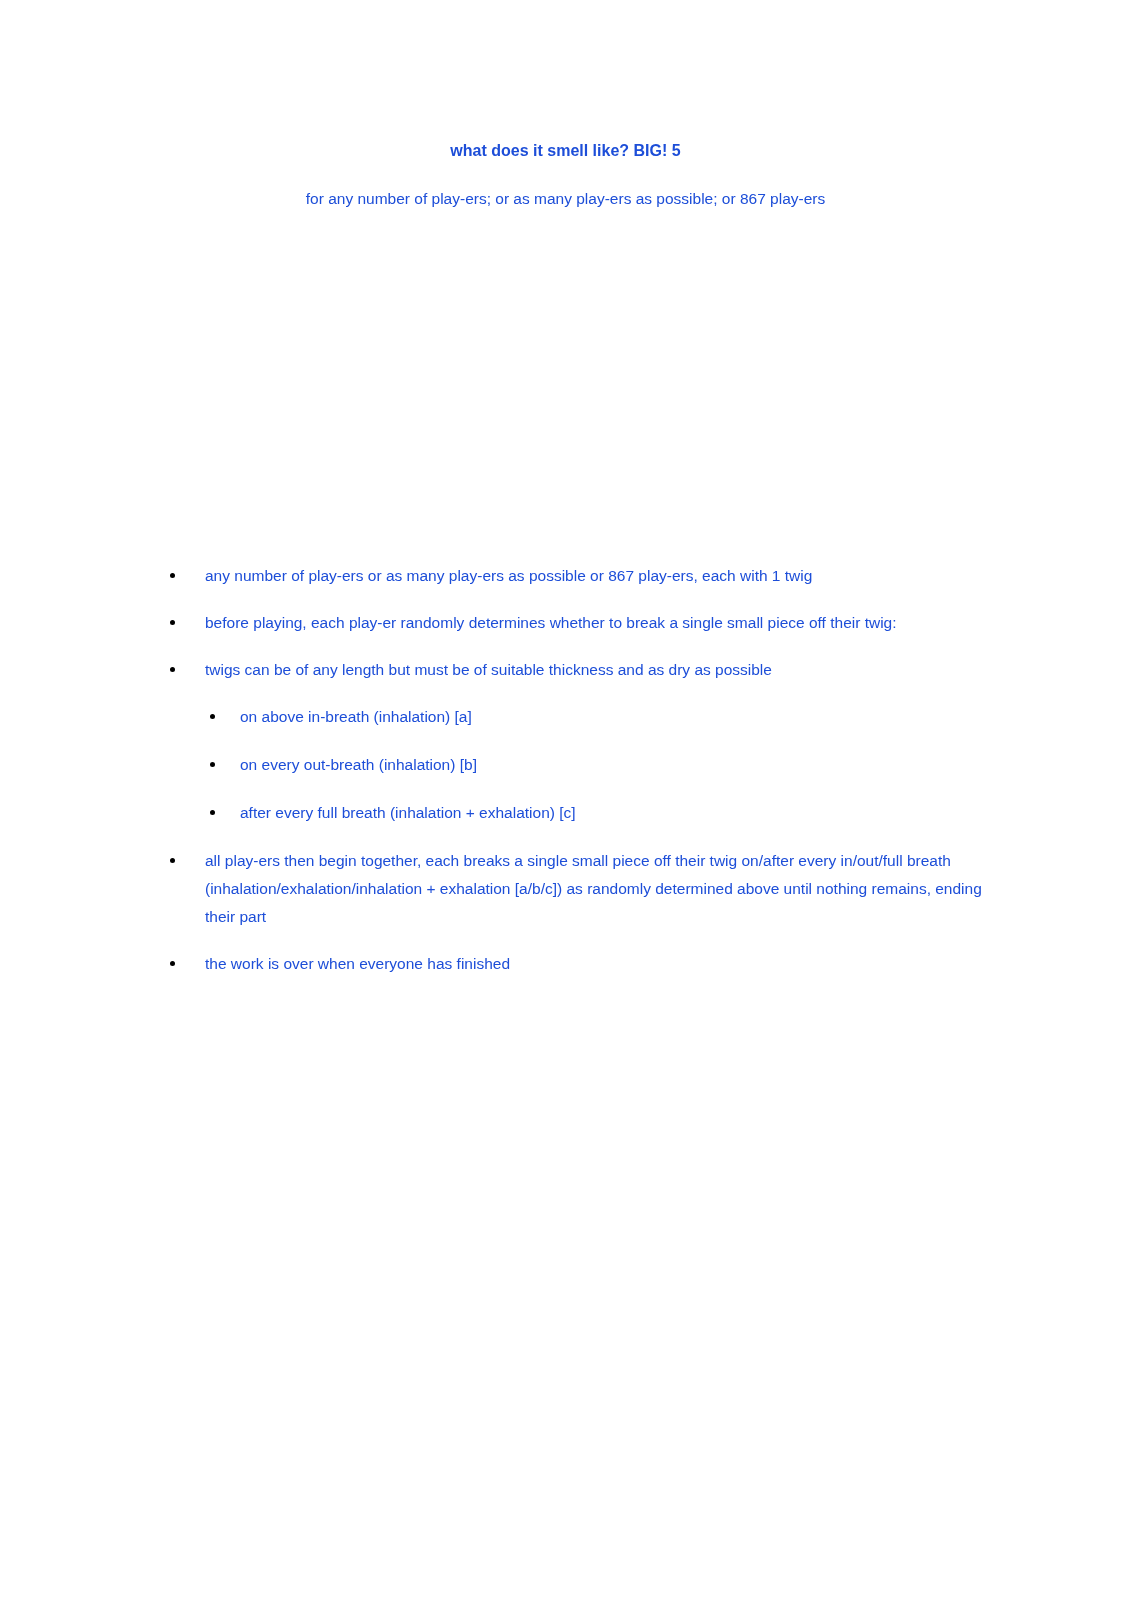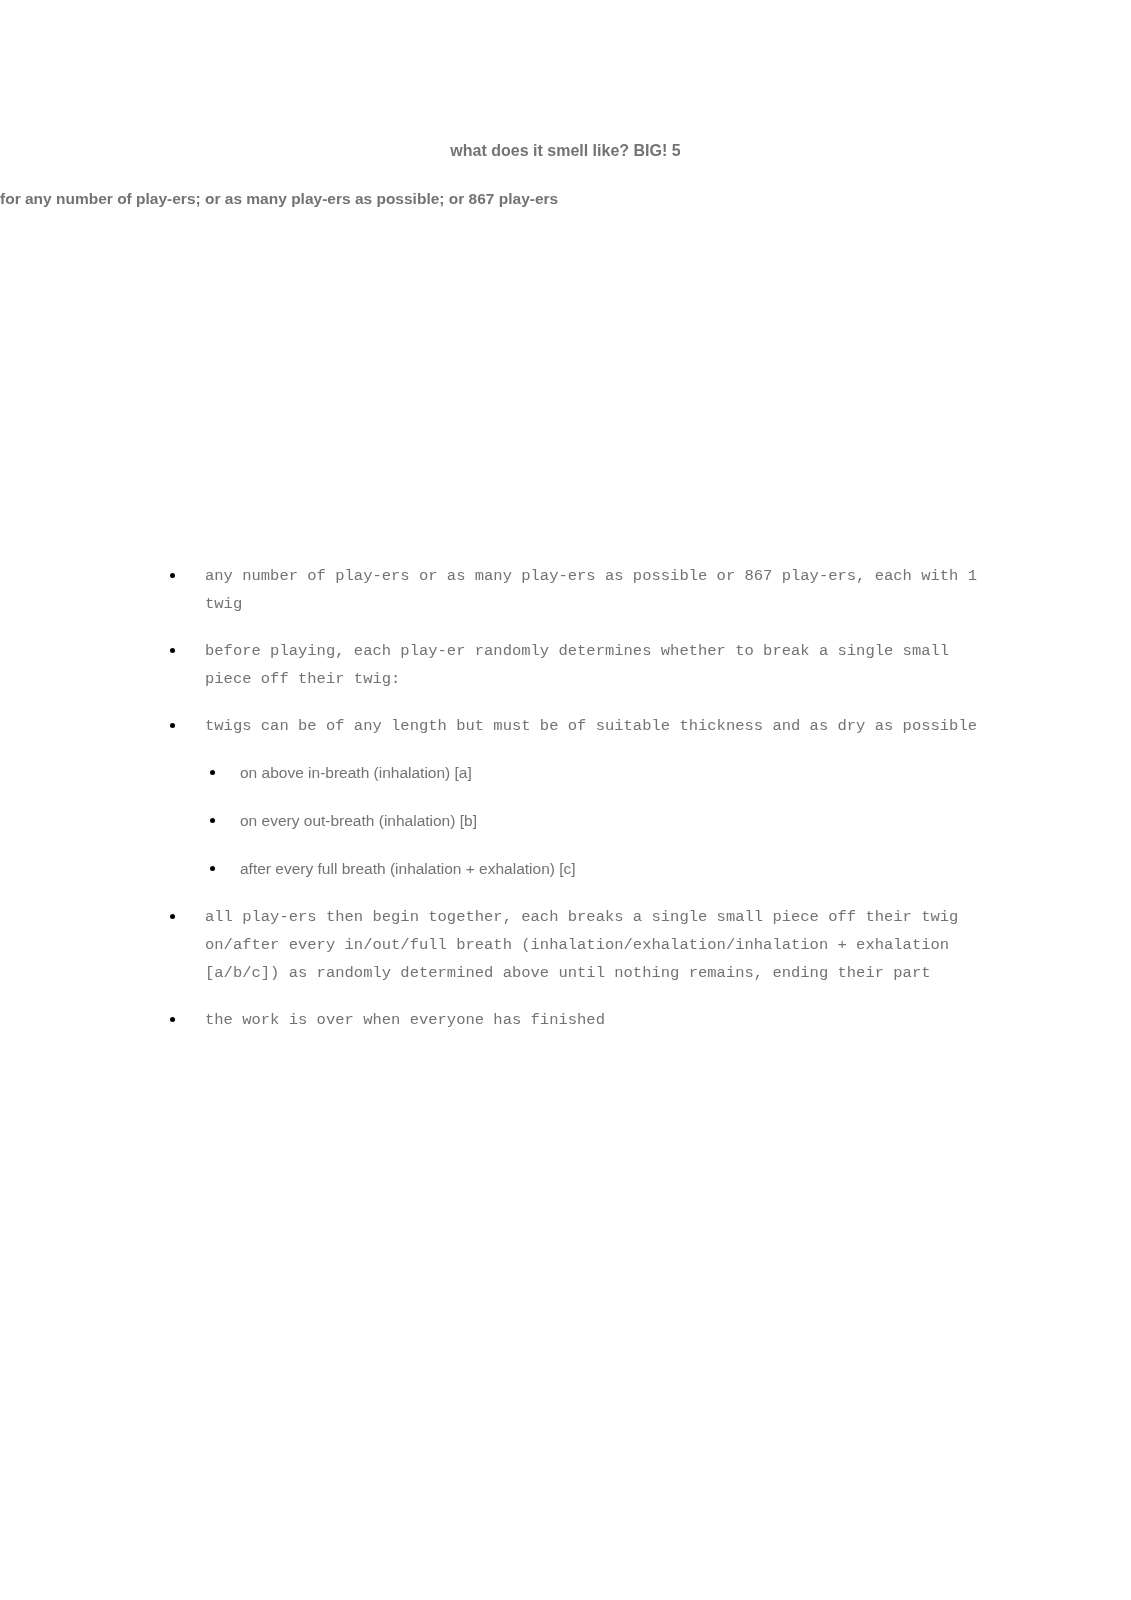--- a/index.html
+++ b/index.html
@@ -2,58 +2,57 @@
 <html><head>
 <meta charset="utf-8">
 <style>
   * { margin: 0; padding: 0; box-sizing: border-box; }
   html, body { background: #ffffff; }
   .page {
     position: relative;
     width: 1131px;
     height: 1600px;
     background: #ffffff;
-    color: #737373;
+    color: #1d4ed8;
     font-family: "Liberation Sans", sans-serif;
     overflow: hidden;
   }
   .doc-title {
     position: absolute;
     top: 140px;
     left: 0;
     width: 100%;
     text-align: center;
     font-size: 16px;
     font-weight: bold;
     line-height: 21px;
   }
   .doc-subtitle {
     position: absolute;
     top: 188px;
     left: 0;
     width: 100%;
-    text-align: left;
+    text-align: center;
     font-size: 15.5px;
-    font-weight: bold;
+    font-weight: normal;
     line-height: 21px;
   }
   .list {
     position: absolute;
     top: 562px;
     left: 170px;
     width: 815px;
     font-size: 15.5px;
     line-height: 28px;
   }
   .item {
     position: relative;
     padding-left: 35px;
     margin-bottom: 19px;
     max-width: 815px;
-    font-family: Liberation Mono, monospace;
   }
   .item .txt { display: inline-block; max-width: 780px; vertical-align: top; }
   .dot {
     position: absolute;
     left: 0;
     top: 11px;
     width: 5px;
     height: 5px;
     background: #000000;
     border-radius: 50%;

